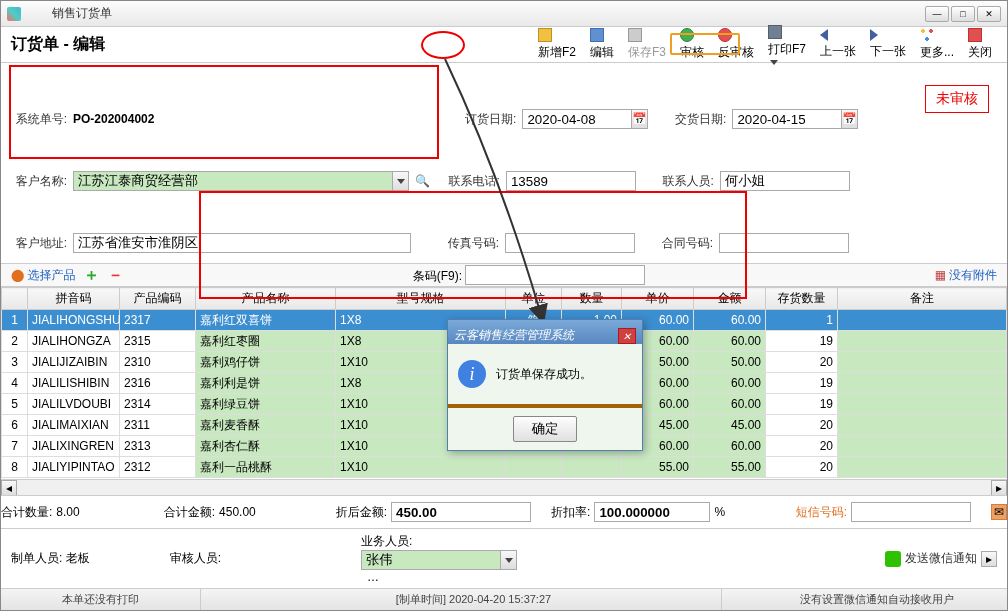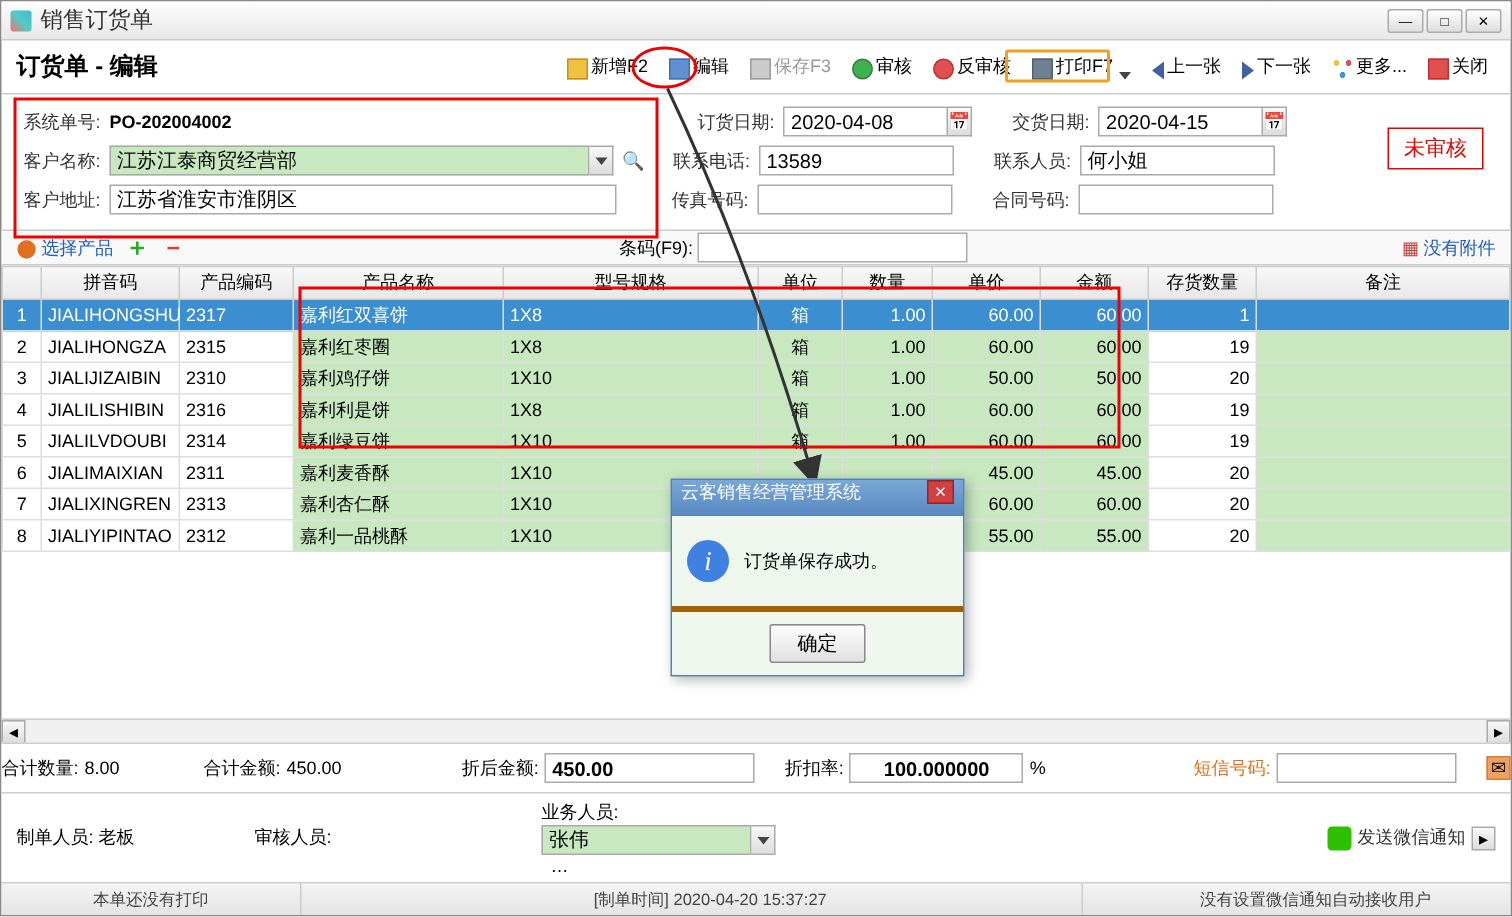--- a/index.html
+++ b/index.html
@@ -1,39 +1,39 @@
 <!DOCTYPE html>
 <html><head>
 <meta charset="utf-8">
 <style>
 * { box-sizing: border-box; margin: 0; padding: 0; }
 body { font-family: "Microsoft YaHei", SimSun, sans-serif; font-size: 12px; background: #f0f0f0; overflow: hidden; }
 .window { width: 1008px; height: 611px; background: #fff; border: 1px solid #888; position: relative; display: flex; flex-direction: column; }
 .titlebar { height: 26px; background: linear-gradient(#fdfdfd,#e8e8e8); border-bottom: 1px solid #ccc; display: flex; align-items: center; padding: 0 6px; }
 .titlebar .app-icon { width: 14px; height: 14px; background: linear-gradient(45deg,#ff6b6b,#4ecdc4,#45b7d1); border-radius: 2px; margin-right: 6px; }
-.titlebar .title { flex: 1; font-size: 15px; color: #333; }
+.titlebar .title { flex: 1; font-size: 12px; color: #333; margin-left: 25px; }
 .win-btns { display: flex; gap: 2px; }
 .win-btn { width: 24px; height: 16px; border: 1px solid #aaa; background: linear-gradient(#fff,#ddd); border-radius: 2px; display: flex; align-items: center; justify-content: center; font-size: 9px; cursor: pointer; }
 .header-row { height: 36px; display: flex; align-items: center; padding: 0 10px; border-bottom: 1px solid #ccc; }
 .page-title { font-size: 16px; font-weight: bold; flex: 1; }
 .toolbar { display: flex; gap: 4px; align-items: center; }
-.tb-btn { display: flex; align-items: flex-end; gap: 2px; padding: 2px 5px; cursor: pointer; border-radius: 2px; }
+.tb-btn { display: flex; align-items: flex-start; gap: 2px; padding: 2px 5px; cursor: pointer; border-radius: 2px; flex-direction: column; }
 .tb-icon { width: 14px; height: 14px; display: inline-block; }
 .ic-new { background: #f0c040; border: 1px solid #c09020; }
 .ic-edit { background: #6090d0; border: 1px solid #4070b0; }
 .ic-save { background: #ccc; border: 1px solid #999; }
 .ic-audit { background: #40b050; border-radius: 50%; border: 1px solid #308040; }
 .ic-unaudit { background: #e05050; border-radius: 50%; border: 1px solid #c03030; }
 .ic-print { background: #708090; border: 1px solid #506070; }
 .ic-prev { width: 0; height: 0; border-top: 6px solid transparent; border-bottom: 6px solid transparent; border-right: 8px solid #4060a0; }
 .ic-next { width: 0; height: 0; border-top: 6px solid transparent; border-bottom: 6px solid transparent; border-left: 8px solid #4060a0; }
 .ic-more { background: radial-gradient(circle at 3px 3px,#f0c040 2px,transparent 2px),radial-gradient(circle at 11px 3px,#e05050 2px,transparent 2px),radial-gradient(circle at 7px 11px,#4090e0 2px,transparent 2px); }
 .ic-close { background: #e05050; border: 1px solid #c03030; }
 .form-area { padding: 6px 10px; position: relative; }
-.form-row { display: flex; align-items: center; height: 24px; gap: 6px; margin-bottom: 2px; }
+.form-row { display: flex; align-items: center; height: 24px; gap: 6px; margin-bottom: 2px; margin-top: 38px; }
 .fld-lbl { width: 56px; text-align: right; color: #333; }
 .fld-input { height: 20px; border: 1px solid #aaa; padding: 0 4px; background: #fff; }
 .fld-input.green { background: #c8e8c0; }
 .dropdown { position: relative; display: flex; }
 .dd-btn { width: 16px; background: linear-gradient(#f8f8f8,#ddd); border: 1px solid #aaa; border-left: none; display: flex; align-items: center; justify-content: center; }
 .dd-arrow { width: 0; height: 0; border-left: 4px solid transparent; border-right: 4px solid transparent; border-top: 5px solid #444; }
 .red-box { border: 2px solid #e00; position: absolute; pointer-events: none; }
 .orange-box { border: 2px solid #f0a020; position: absolute; pointer-events: none; border-radius: 2px; }
 .red-circle { border: 2px solid #e00; border-radius: 50%; position: absolute; pointer-events: none; }
 .status-badge { color: #e00; border: 1px solid #e00; padding: 4px 10px; font-size: 14px; position: absolute; right: 18px; top: 22px; }
@@ -51,21 +51,21 @@
 td.r { text-align: right; }
 td.c { text-align: center; }
 .col-idx { width: 26px; }
 .summary { border-top: 1px solid #ccc; padding: 6px 0; display: flex; align-items: center; gap: 20px; background: #fff; }
 .summary .grp { display: flex; align-items: center; gap: 4px; }
 .summary input { height: 20px; border: 1px solid #aaa; padding: 0 4px; }
 .bottom-bar { border-top: 1px solid #ccc; padding: 4px 10px; display: flex; align-items: center; gap: 20px; background: #fff; }
 .status-bar { height: 22px; background: linear-gradient(#f4f4f4,#e4e4e4); border-top: 1px solid #ccc; display: flex; align-items: center; font-size: 11px; color: #444; gap: 25px; }
 .status-cell { padding: 0 14px; border-right: 1px solid #ccc; height: 100%; display: flex; align-items: center; }
 .dialog { position: absolute; left: 446px; top: 318px; width: 196px; background: #eef6ee; border: 1px solid #5080b0; box-shadow: 2px 2px 8px rgba(0,0,0,0.3); }
-.dlg-title { height: 24px; background: linear-gradient(#7aa8d8,#5888c0); color: #fff; display: flex; align-items: flex-start; padding: 0 6px; font-size: 12px; }
+.dlg-title { height: 24px; background: linear-gradient(#7aa8d8,#5888c0); color: #fff; display: flex; align-items: flex-end; padding: 0 6px; font-size: 12px; font-style: italic; }
 .dlg-title .x { margin-left: auto; width: 18px; height: 16px; background: #d04040; border: 1px solid #a02020; color: #fff; display: flex; align-items: center; justify-content: center; font-size: 10px; cursor: pointer; }
 .dlg-body { padding: 16px 10px; display: flex; align-items: center; gap: 10px; }
 .info-icon { width: 28px; height: 28px; border-radius: 50%; background: #4080e0; color: #fff; display: flex; align-items: center; justify-content: center; font-size: 18px; font-style: italic; font-family: serif; }
 .dlg-foot { padding: 8px; text-align: center; border-top: 4px solid #a16207; }
 .dlg-btn { padding: 3px 18px; background: linear-gradient(#fdfdfd,#e0e0e0); border: 1px solid #888; border-radius: 2px; cursor: pointer; }
 .arrow-annot { position: absolute; pointer-events: none; }
 .scrollbar-h { height: 16px; background: #f0f0f0; border-top: 1px solid #ccc; display: flex; }
 .sb-btn { width: 16px; height: 16px; background: linear-gradient(#f8f8f8,#ddd); border: 1px solid #aaa; display: flex; align-items: center; justify-content: center; }
 .wechat-ic { width: 16px; height: 16px; background: #2dc100; border-radius: 3px; }
 .orange-link { color: #e07020; }
@@ -339,31 +339,31 @@
     <div class="sb-btn">◂</div>
     <div style="flex:1"></div>
     <div class="sb-btn">▸</div>
   </div>
 
   <div class="summary">
     <div class="grp">
         <span>合计数量:</span>
         <span>8.00</span>
       </div>
-    <div class="grp" style="margin-left:36px">
+    <div class="grp" style="margin-left:64px">
         <span>合计金额:</span>
         <span>450.00</span>
       </div>
     <div class="grp" style="margin-left:60px">
         <span>折后金额:</span>
         <input style="width: 140px; font-weight: bold;" value="450.00">
       </div>
     <div class="grp">
         <span>折扣率:</span>
-        <input style="width: 116px; font-weight: bold; text-align: center;" value="100.000000">
+        <input style="width: 116px; font-weight: bold;" value="100.000000">
         <span>%</span>
       </div>
     <div class="grp" style="margin-left:auto">
         <span class="orange-link">短信号码:</span>
         <input style="width: 120px;">
       </div>
     <div class="sb-btn" style="background:#f0a060;border-color:#d08040">✉</div>
   </div>
 
   <div class="bottom-bar">

